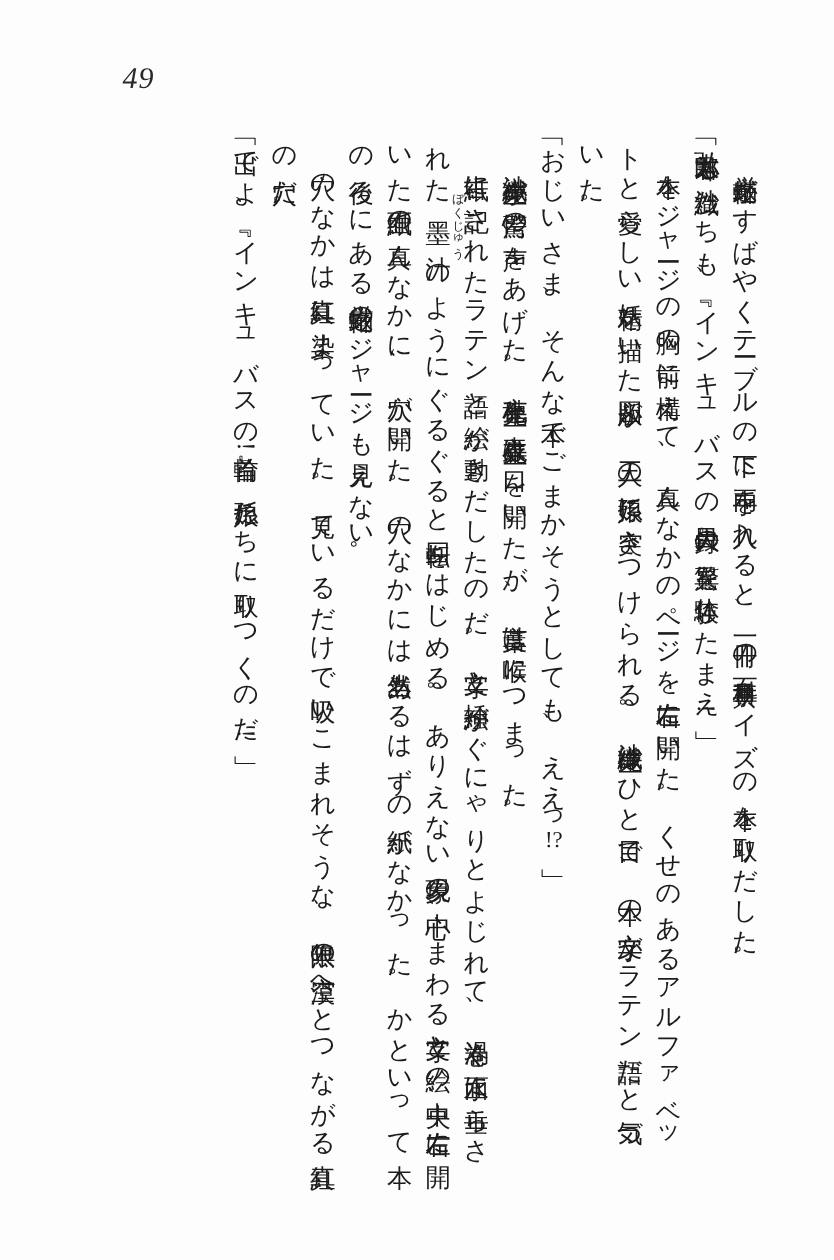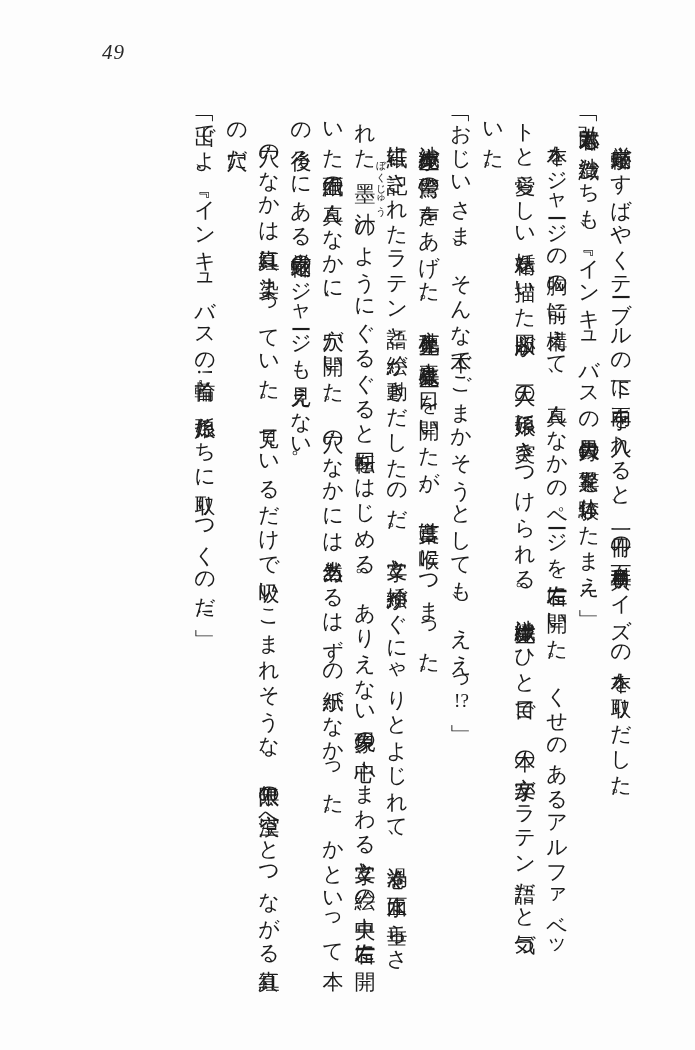--- a/index.html
+++ b/index.html
@@ -13,23 +13,23 @@
     position: relative;
     width: 695px;
     height: 1050px;
     background: #fdfdfd;
     overflow: hidden;
     font-family: "Liberation Serif", "DejaVu Serif", serif;
     color: #1c1c1c;
   }
   .page-number {
     position: absolute;
-    top: 40px;
+    top: 52px;
     left: 102px;
-    font-size: 21px;
+    font-size: 25px;
     font-style: italic;
     color: #2a2a2a;
     letter-spacing: 1px;
   }
   .text-block {
     position: absolute;
     top: 108px;
     right: 58px;
     height: 858px;
     writing-mode: vertical-rl;

